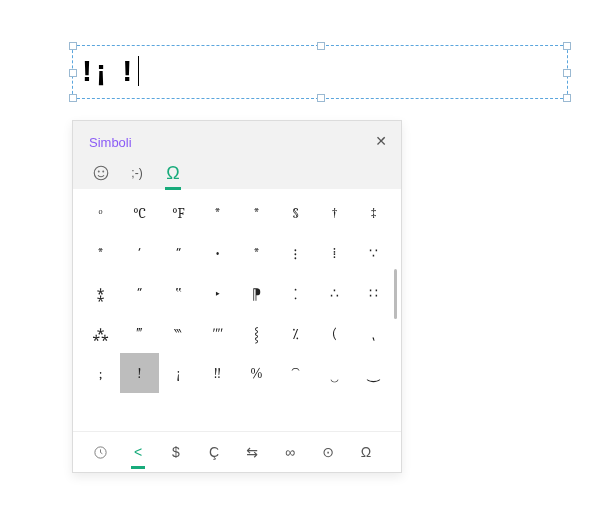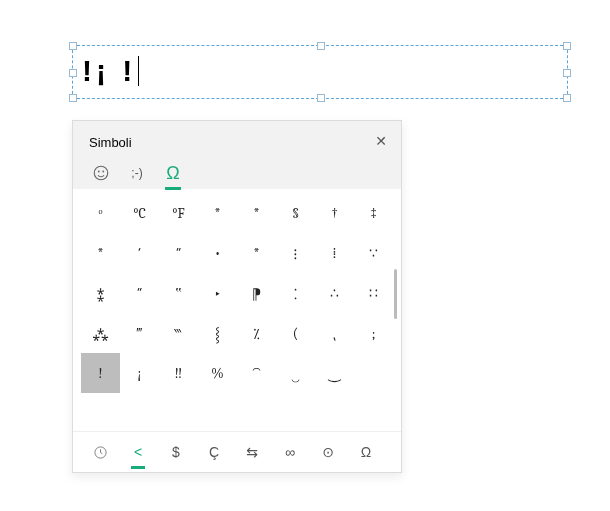--- a/index.html
+++ b/index.html
@@ -70,21 +70,21 @@
   .panel-header {
     background: #f2f2f2;
     height: 68px;
     position: relative;
   }
   .panel-title {
     position: absolute;
     top: 14px;
     left: 16px;
     font-size: 13px;
-    color: #000000;
+    color: #8b5cf6;
   }
   .close-btn {
     position: absolute;
     top: 10px;
     right: 10px;
     width: 20px;
     height: 20px;
     font-size: 14px;
     color: #555;
     display:flex;align-items:center;justify-content:center;
@@ -234,20 +234,21 @@
         <div class="cell">″</div>
         <div class="cell">‟</div>
         <div class="cell">‣</div>
         <div class="cell">⁋</div>
         <div class="cell">⁚</div>
         <div class="cell">∴</div>
         <div class="cell">∷</div>
         <div class="cell">⁂</div>
         <div class="cell">‴</div>
         <div class="cell">‷</div>
+        <div class="cell">ʺʺ</div>
         <div class="cell">⸾</div>
         <div class="cell">⁒</div>
         <div class="cell">(</div>
         <div class="cell">⹁</div>
         <div class="cell">;</div>
         <div class="cell selected">!</div>
         <div class="cell">¡</div>
         <div class="cell">‼</div>
         <div class="cell">%</div>
         <div class="cell">⁀</div>

